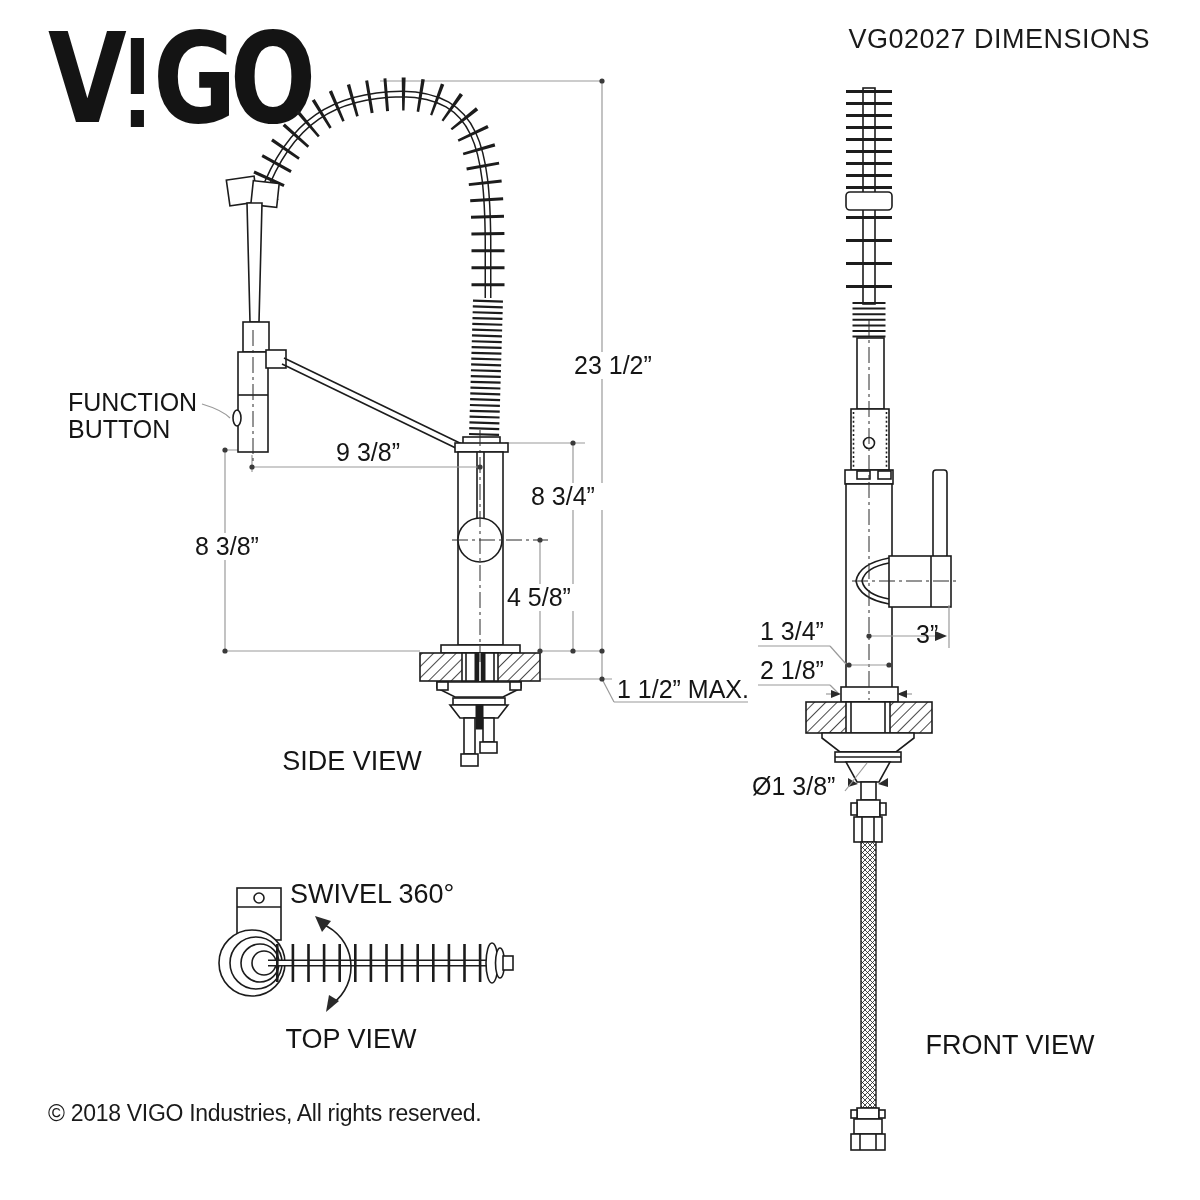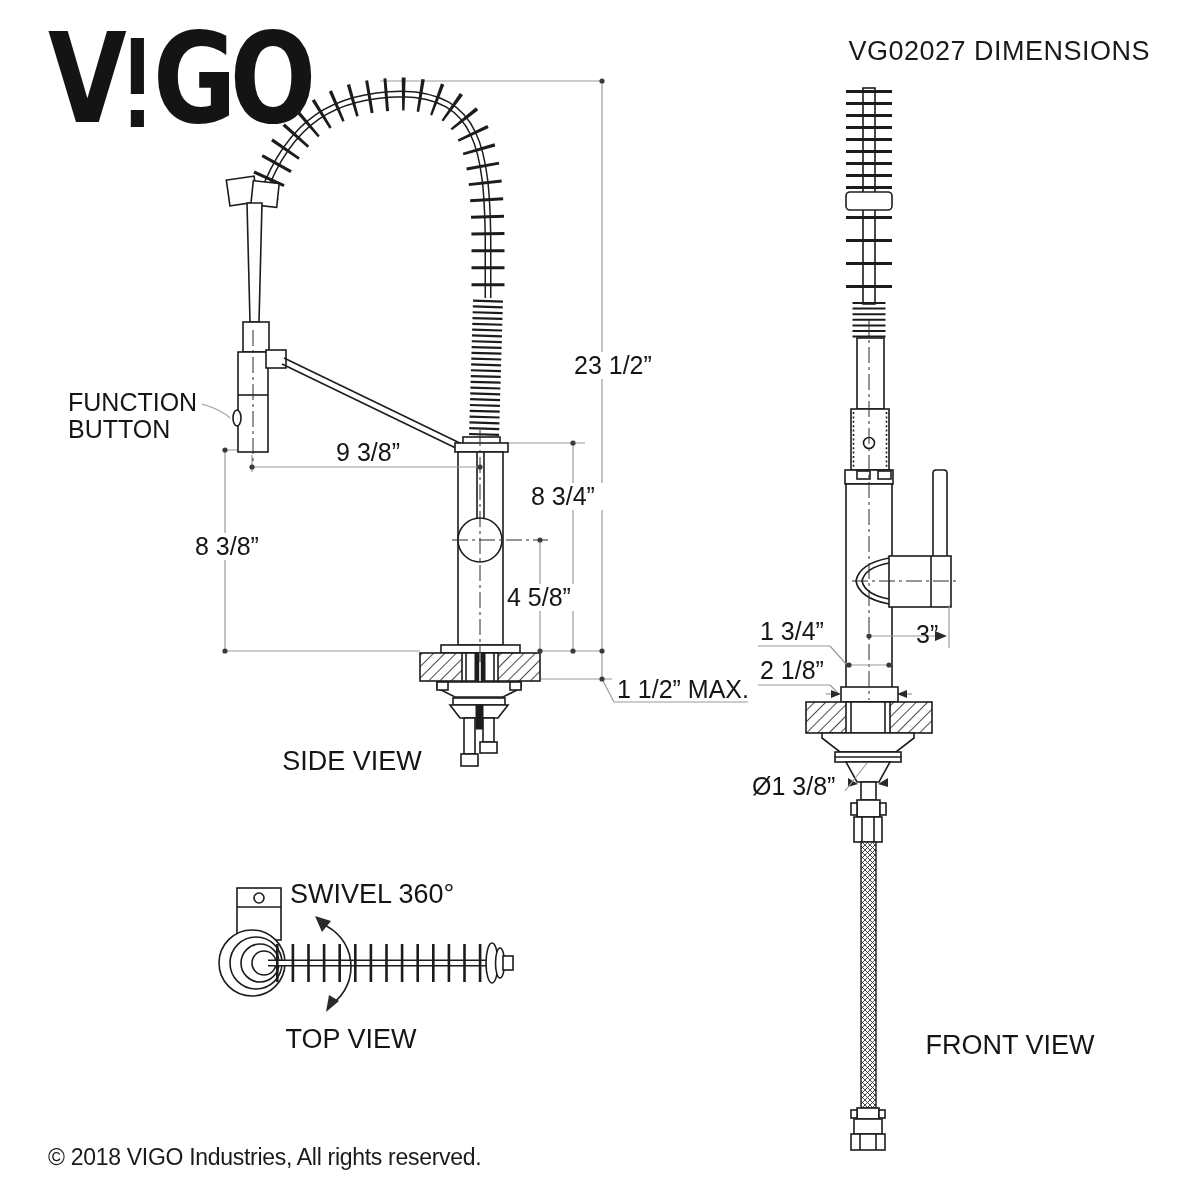--- a/index.html
+++ b/index.html
@@ -5,22 +5,22 @@
   html,body{margin:0;padding:0;}
   body{width:1200px;height:1200px;background:#ffffff;position:relative;overflow:hidden;
        font-family:"Liberation Sans",sans-serif;color:#151515;}
   .logo{position:absolute;left:48px;top:34px;display:flex;align-items:flex-start;
         font-family:"DejaVu Sans",sans-serif;font-weight:bold;font-size:124px;
         letter-spacing:-8px;color:#141414;transform:scaleX(0.82);transform-origin:left top;}
   .logo .lv{line-height:0.74;display:inline-block;}
   .logo .li{display:inline-flex;flex-direction:column;align-items:center;width:26px;margin:4px 6px 0 8px;}
   .logo .libar{width:16px;height:56px;background:#141414;}
   .logo .lidot{width:16px;height:17px;background:#141414;margin-top:16px;}
-  .title{position:absolute;top:36px;right:50px;font-size:27px;letter-spacing:0.5px;color:#1a1a1a;}
-  .copyright{position:absolute;left:48px;top:1100px;font-size:23px;letter-spacing:-0.3px;color:#1a1a1a;margin-top:44px;}
+  .title{position:absolute;top:24px;right:50px;font-size:27px;letter-spacing:0.5px;color:#1a1a1a;}
+  .copyright{position:absolute;left:48px;top:1100px;font-size:23px;letter-spacing:-0.3px;color:#1a1a1a;}
   svg{position:absolute;left:0;top:0;}
   .ln{stroke:#1c1c1c;fill:none;stroke-width:1.6;}
   .lnf{stroke:#1c1c1c;fill:#ffffff;stroke-width:1.6;}
   .lnk{stroke:#1c1c1c;fill:#1c1c1c;stroke-width:1;}
   .dim{stroke:#9a9a9a;fill:none;stroke-width:1.2;}
   .cl{stroke:#2a2a2a;fill:none;stroke-width:1;stroke-dasharray:16 4 3 4;}
   .dt{fill:#3a3a3a;stroke:none;}
   .ah{fill:#2a2a2a;stroke:none;}
   .t{font-family:"Liberation Sans",sans-serif;font-size:25px;fill:#151515;}
   .tl{font-family:"Liberation Sans",sans-serif;font-size:27px;fill:#151515;}

